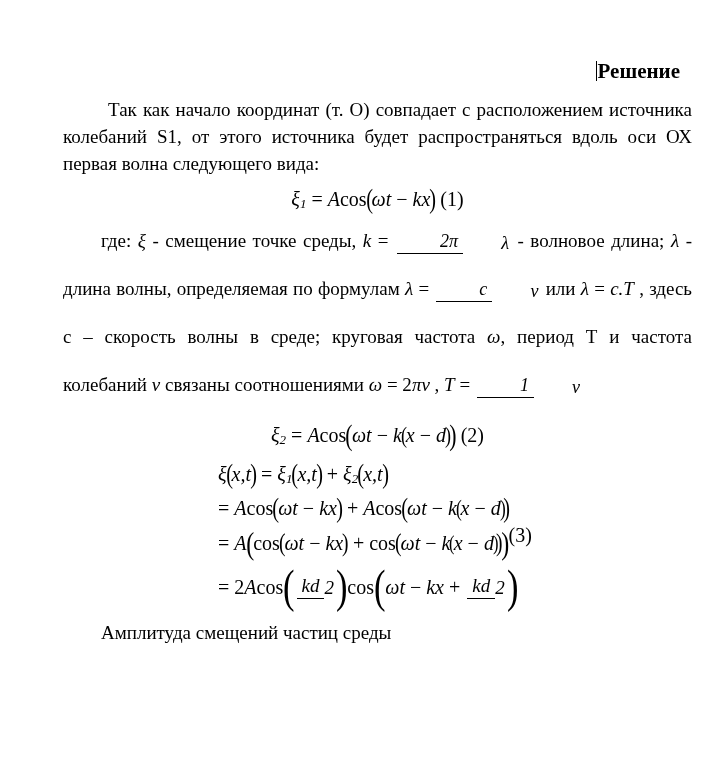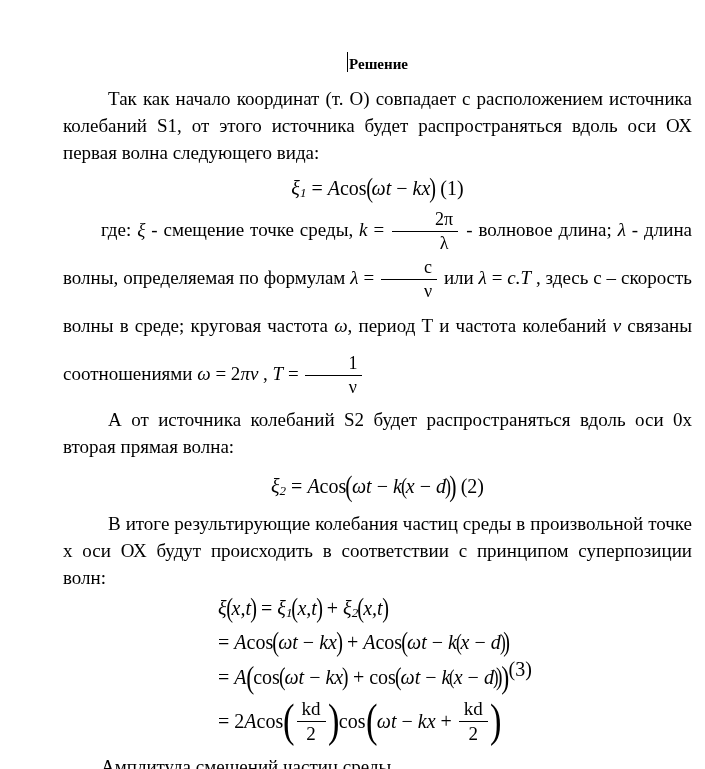--- a/index.html
+++ b/index.html
@@ -4,22 +4,22 @@
 <style>
   html,body { margin:0; padding:0; }
   body {
     width:705px; height:769px; overflow:hidden;
     background:#ffffff; color:#000;
     font-family:"Liberation Serif", serif;
   }
   .page { padding:0 13px 0 63px; }
 
   .title {
-    font-size:15px; font-weight:bold; text-align:center;
-    margin:5px; padding-top:46px; line-height:26px;
+    font-size:21px; font-weight:bold; text-align:right;
+    margin:12px; padding-top:46px; line-height:26px;
   }
   .caret {
     display:inline-block; width:1px; height:20px; background:#000;
     margin-right:1px; vertical-align:-3px;
   }
 
   .para {
     font-size:19px; line-height:27px; text-align:justify;
     margin:0; color:#000;
   }
@@ -54,22 +54,22 @@
     display:inline-block; font-size:13px; font-style:italic;
     transform:translateY(5px);
   }
   .mlab { display:inline-block; transform:translateY(-8px); }
   .mg { display:inline-flex; align-items:center; vertical-align:middle; }
   .par {
     display:inline-block; line-height:1; font-style:normal;
     transform:scaleX(0.75); margin:0 -2px; font-family:"Liberation Serif", serif;
   }
   .mfrac {
-    display:inline-flex; flex-direction:column; align-items:center;
-    font-size:0.95em; line-height:1.15;
+    display:inline-flex; flex-direction:row; align-items:center;
+    font-style:italic; font-size:0.95em; line-height:1.15;
     vertical-align:middle; margin:0 2px; text-align:center;
   }
   .mfrac .num { border-bottom:1px solid #000; padding:0 5px 1px; }
   .mfrac .den { padding-top:1px; min-height:1em; }
 </style>
 </head>
 <body>
 
 <div class="page">
 
@@ -97,21 +97,20 @@
         <span class="num">2π</span>
         <span class="den">λ</span>
       </span><span class="mr"> - волновое длина; </span><span class="mi">λ</span><span class="mr"> - длина волны, определяемая по формулам </span><span class="mi">λ</span><span class="mr"> = </span><span class="mfrac">
         <span class="num">c</span>
         <span class="den">ν</span>
       </span><span class="mr"> или </span><span class="mi">λ</span><span class="mr"> = </span><span class="mi">c.T</span><span class="mr"> , здесь с – скорость волны в среде; круговая частота </span><span class="mi">ω</span><span class="mr">, период Т и частота колебаний </span><span class="mi">ν</span><span class="mr"> связаны соотношениями </span><span class="mi">ω</span><span class="mr"> = 2</span><span class="mi">πν</span><span class="mr"> , </span><span class="mi">T</span><span class="mr"> = </span><span class="mfrac">
         <span class="num">1</span>
         <span class="den">ν</span>
       </span></p>
 
-  <p class="para indent p3">А от источника колебаний S2 будет распространяться вдоль оси 0х вторая прямая волна:</p>
 
   <div class="formula f2">
       <span class="mi">ξ</span>
       <span class="msub">2</span>
       <span class="mr"> = </span>
       <span class="mi">A</span>
       <span class="mr">cos</span>
       <span class="mg">
         <span class="par" style="font-size: 1.45em;">(</span>
         <span class="mi">ωt</span>
@@ -122,21 +121,20 @@
           <span class="mi">x</span>
           <span class="mr"> − </span>
           <span class="mi">d</span>
           <span class="par" style="font-size: 1.2em;">)</span>
         </span>
         <span class="par" style="font-size: 1.45em;">)</span>
       </span>
       <span class="mr"> (2)</span>
     </div>
 
-  <p class="para indent p4">В итоге результирующие колебания частиц среды в произвольной точке х оси ОХ будут происходить в соответствии с принципом суперпозиции волн:</p>
 
   <div class="eq-block">
     <div class="eq-line l0">
         <span class="mi">ξ</span>
         <span class="mg">
           <span class="par" style="font-size: 1.35em;">(</span>
           <span class="mi">x,t</span>
           <span class="par" style="font-size: 1.35em;">)</span>
         </span>
         <span class="mr"> = </span>

